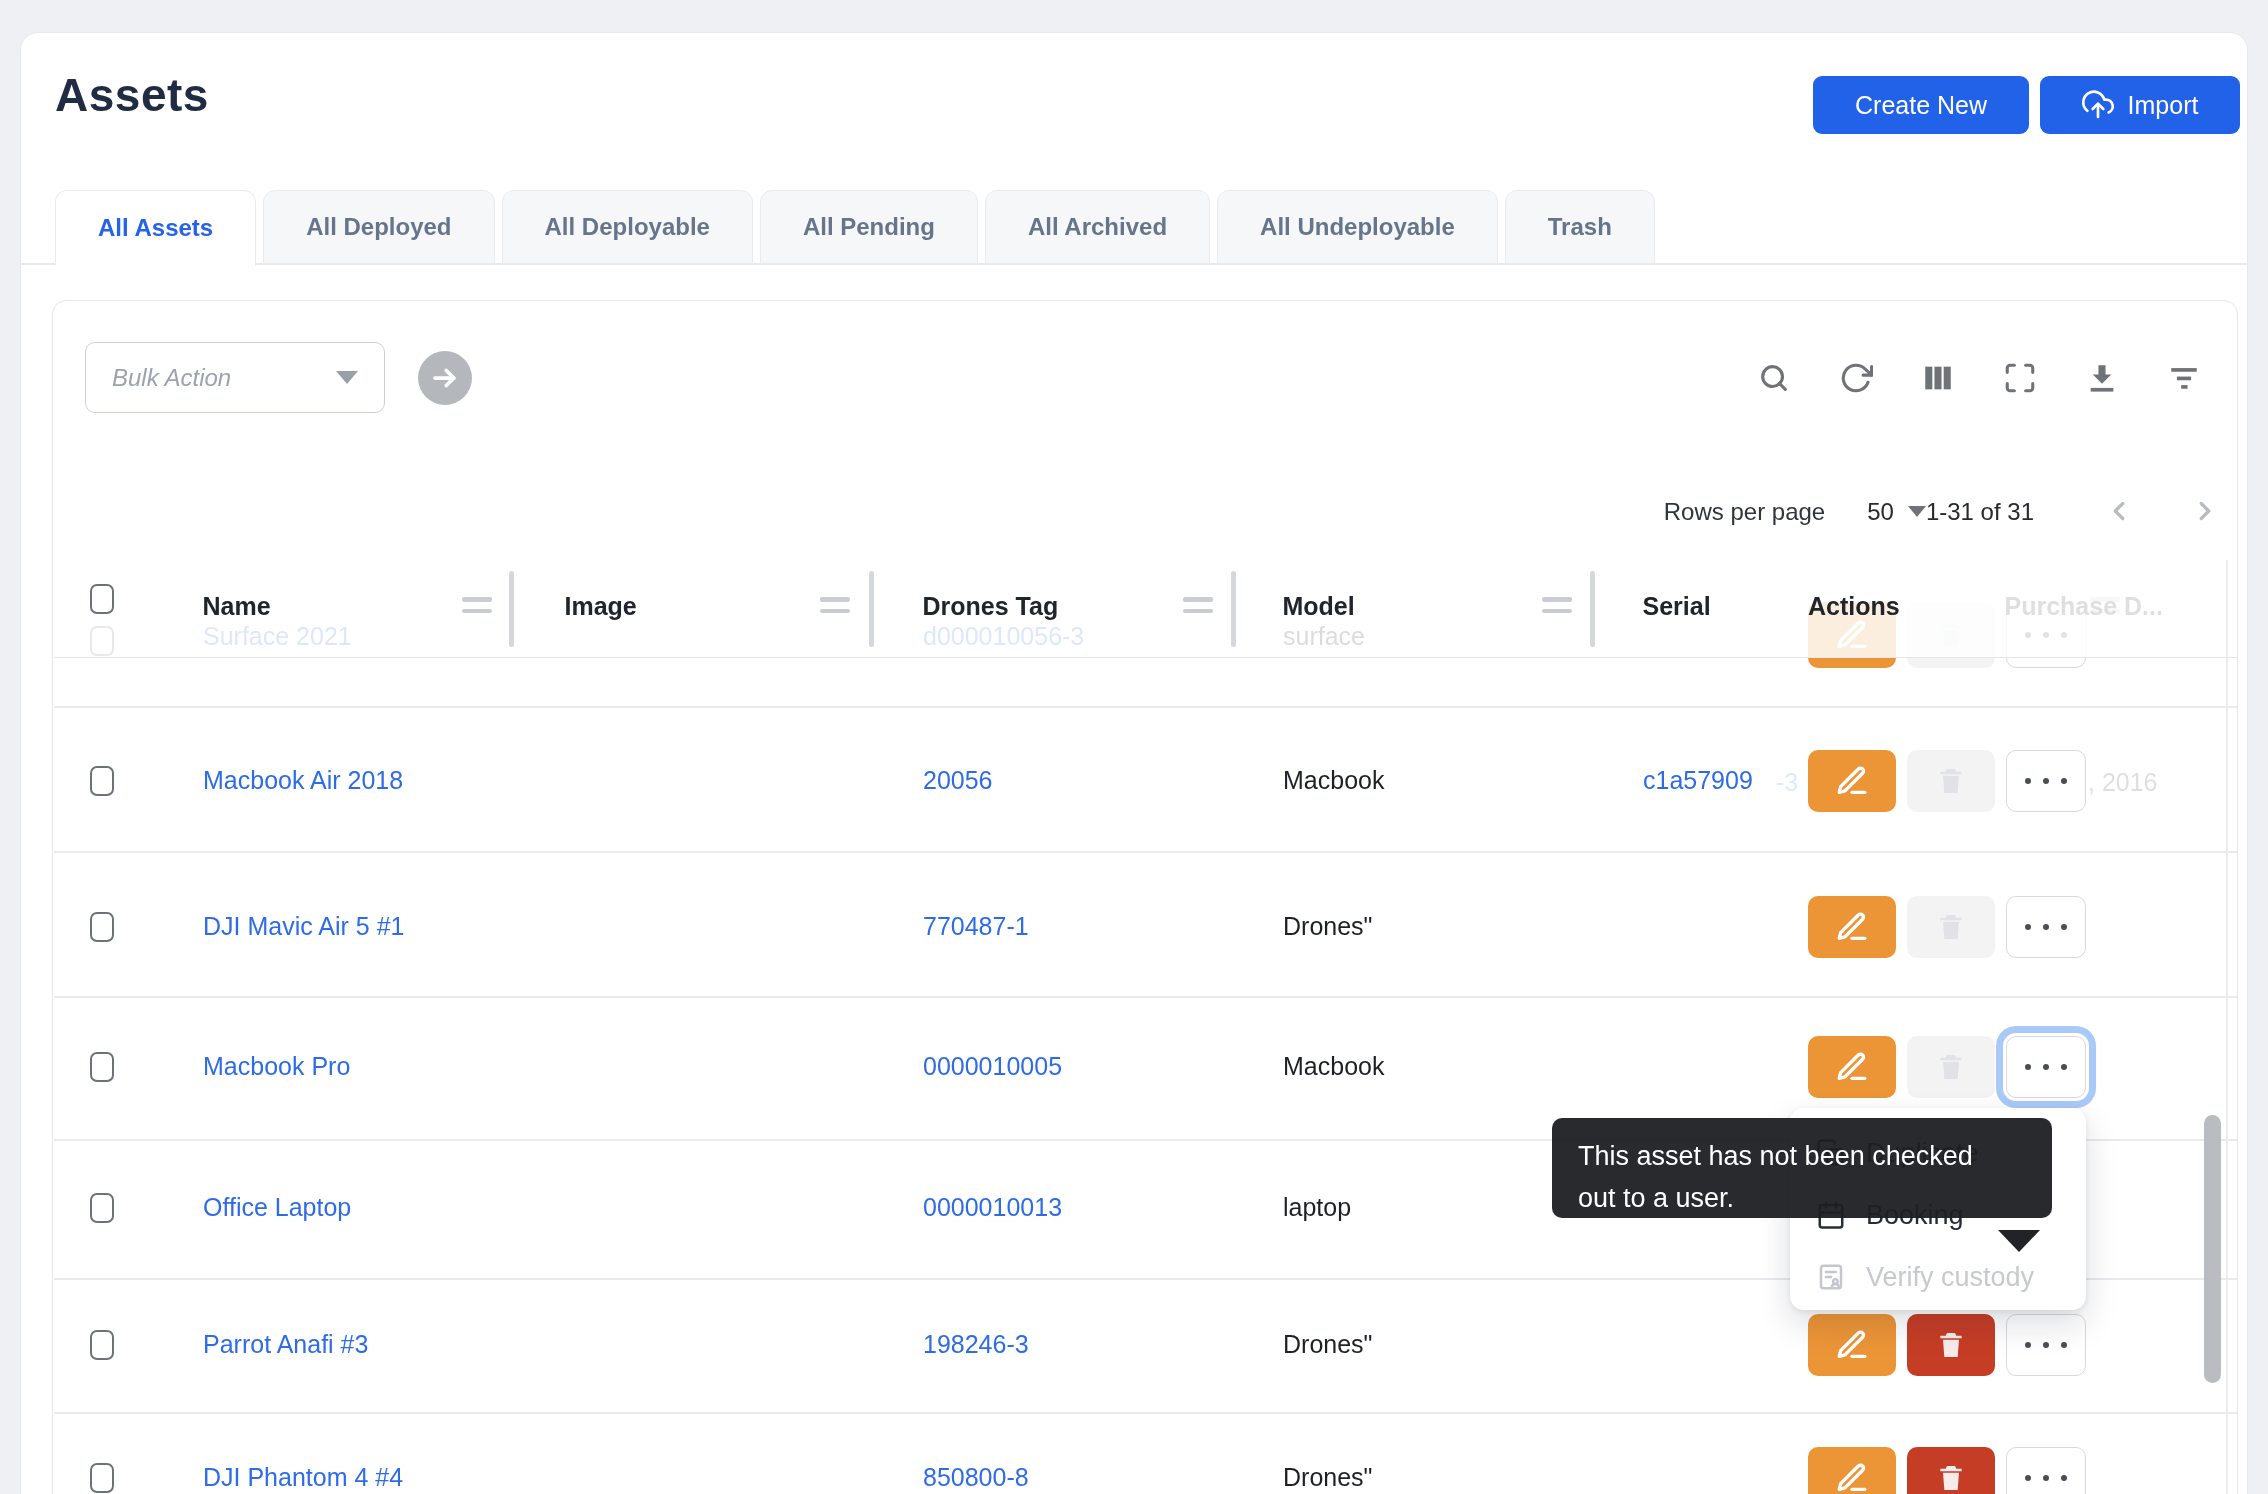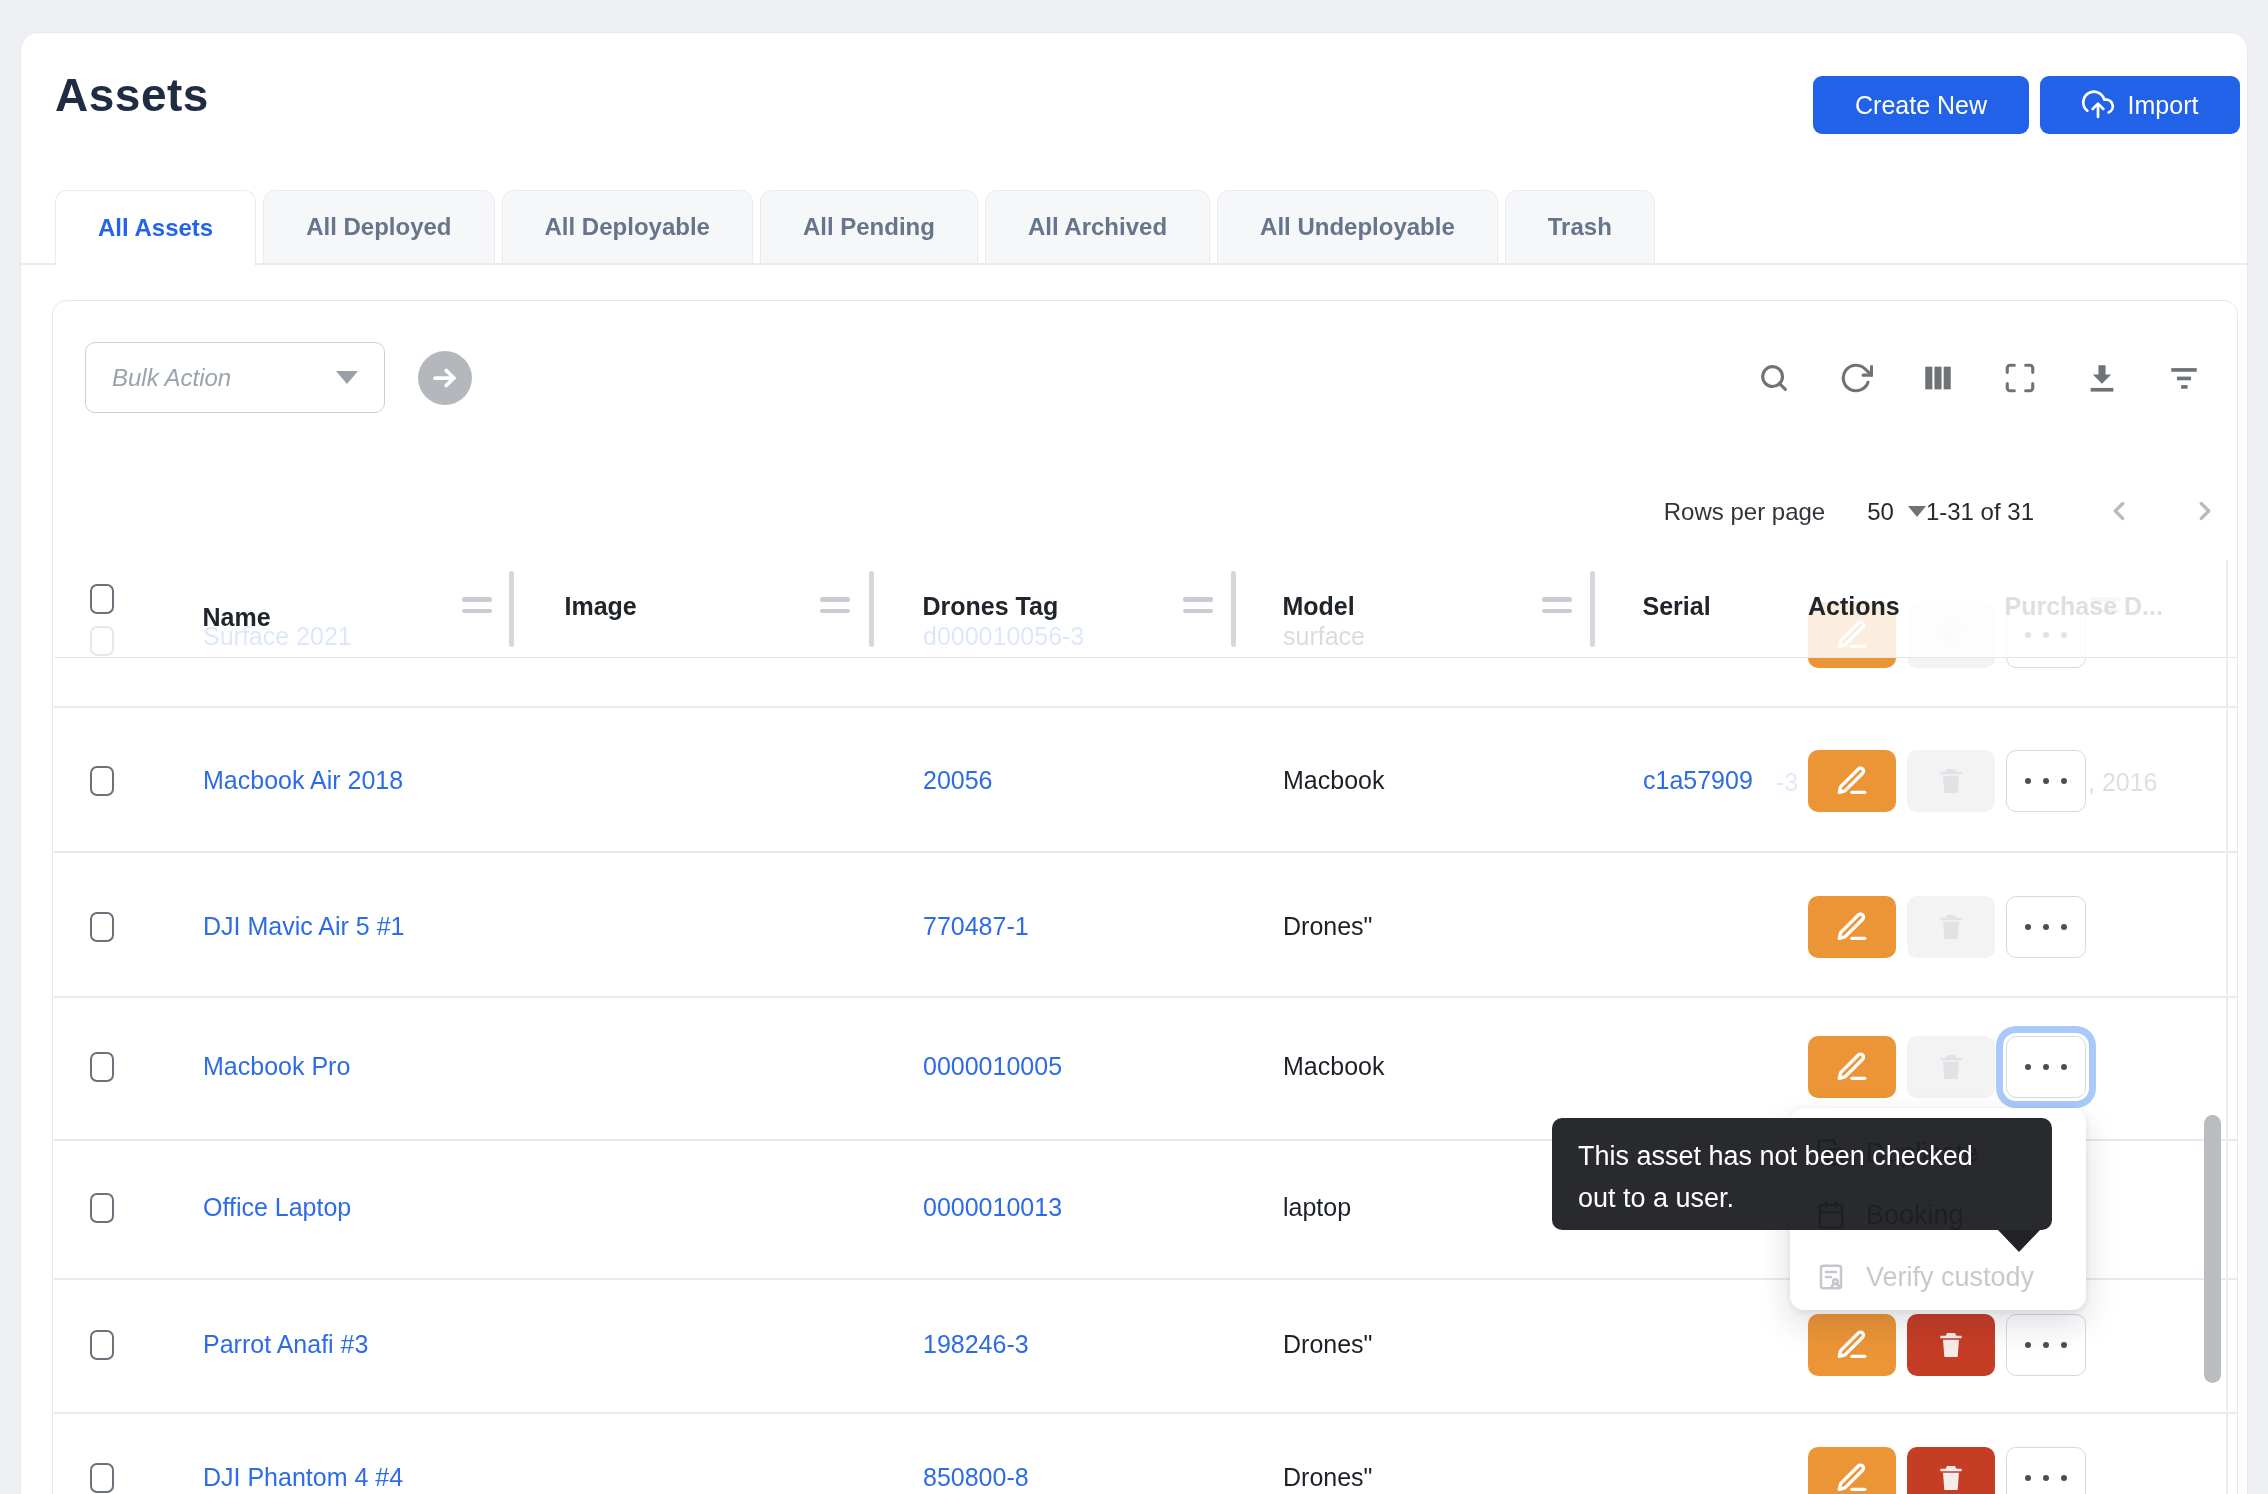--- a/index.html
+++ b/index.html
@@ -98,21 +98,21 @@
                   border-radius:9px; z-index:18; }
 
   
   .menu { left:1790px; top:1108px; width:296px; height:202px; background:#fff; border-radius:14px;
           box-shadow:0 14px 34px rgba(16,24,40,.14), 0 2px 6px rgba(16,24,40,.08); z-index:30; }
   .menu-item { position:absolute; left:0; width:100%; height:62px; display:flex; align-items:center;
                gap:20px; padding:0 26px; font-size:27px; color:#252b35; cursor:pointer; background:none; border:none; font-family:inherit; }
   .menu-item.disabled { color:#c6c9ce; cursor:default; }
 
   
-  .tooltip { left:1552px; top:1118px; width:500px; height:112px; background:rgba(30,31,35,.95);
+  .tooltip { left:1552px; top:1118px; width:500px; height:100px; background:rgba(30,31,35,.95);
              border-radius:10px; color:#fff; font-size:27px; line-height:42px; padding:17px 26px;
              z-index:40; }
   .tooltip .arrow { position:absolute; left:446px; top:112px; width:0; height:0;
                     border-left:21px solid transparent; border-right:21px solid transparent;
                     border-top:22px solid rgba(30,31,35,.98); }
 </style>
 </head>
 <body>
 
 <div id="stage">
@@ -258,21 +258,21 @@
           <i></i>
         </span>
       </span>
   </div>
 
   <div class="abs ghost-dark" style="left:2088px; top:768px; z-index:6;">, 2016</div>
   <div class="abs ghost-link" style="left:1776px; top:768px; z-index:6;">-3</div>
 
   <div class="abs thead">
     <div class="checkbox" style="position:absolute; left:36px; top:24px;"></div>
-    <div class="th" style="left:149px;margin-top:11px;">Name</div>
+    <div class="th" style="left:149px;">Name</div>
     <div class="drag" style="left:408px;">
         <i></i>
         <i></i>
       </div>
     <div class="vpill" style="left:455px;"></div>
     <div class="th" style="left:511px;">Image</div>
     <div class="drag" style="left:766px;">
         <i></i>
         <i></i>
       </div>

